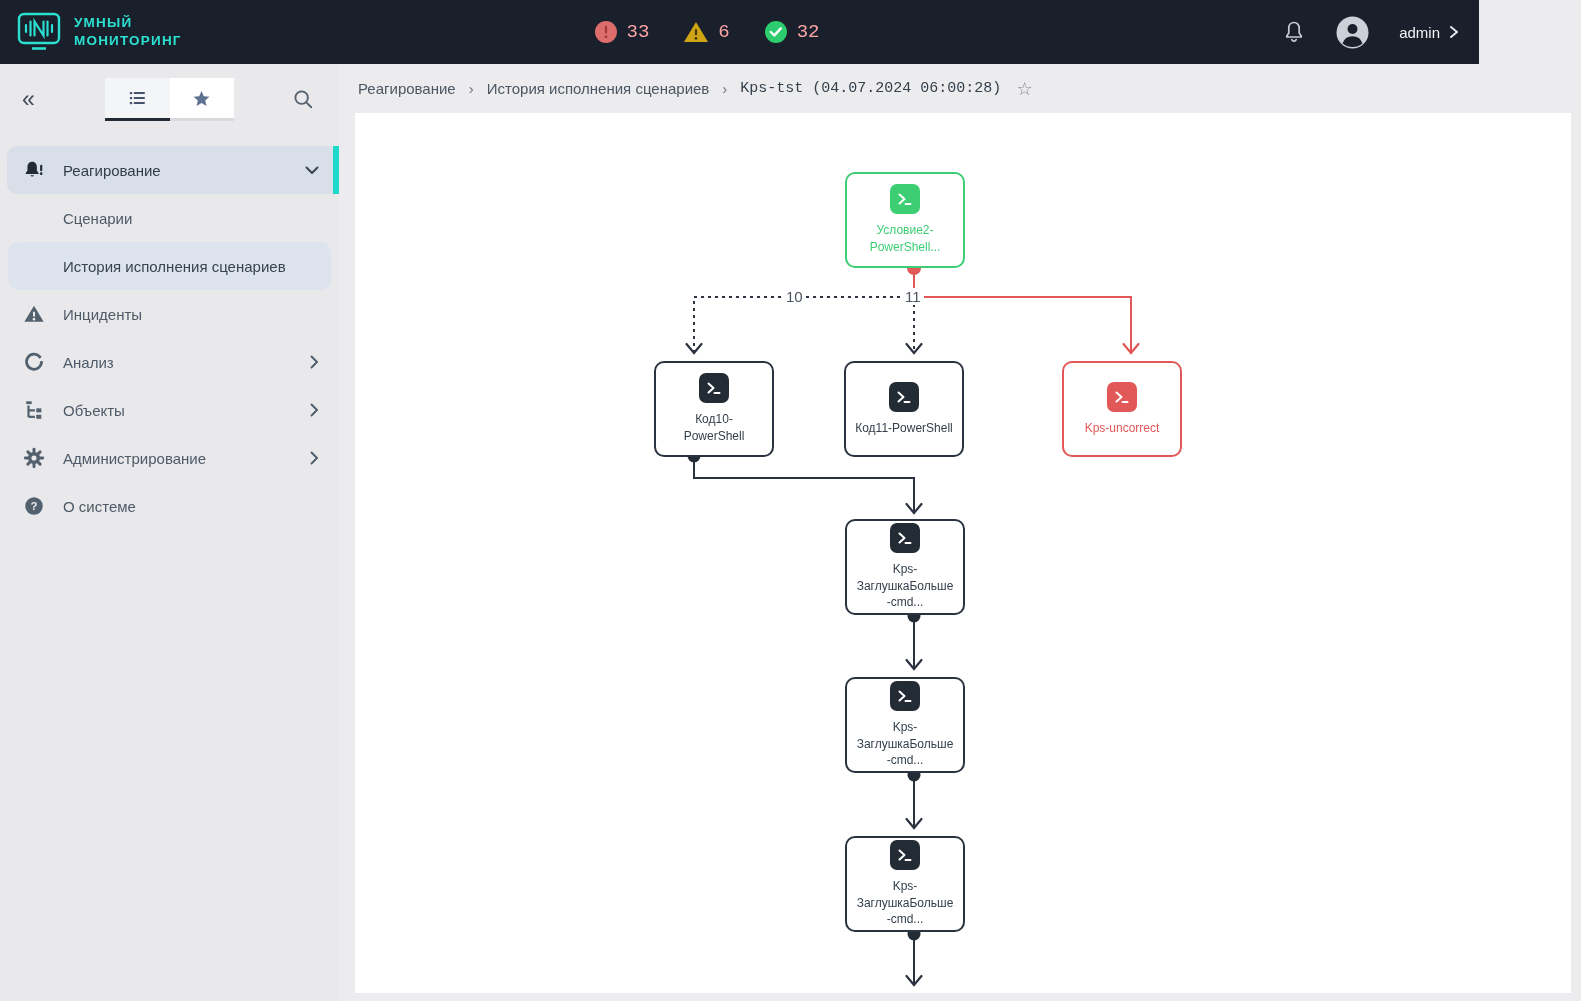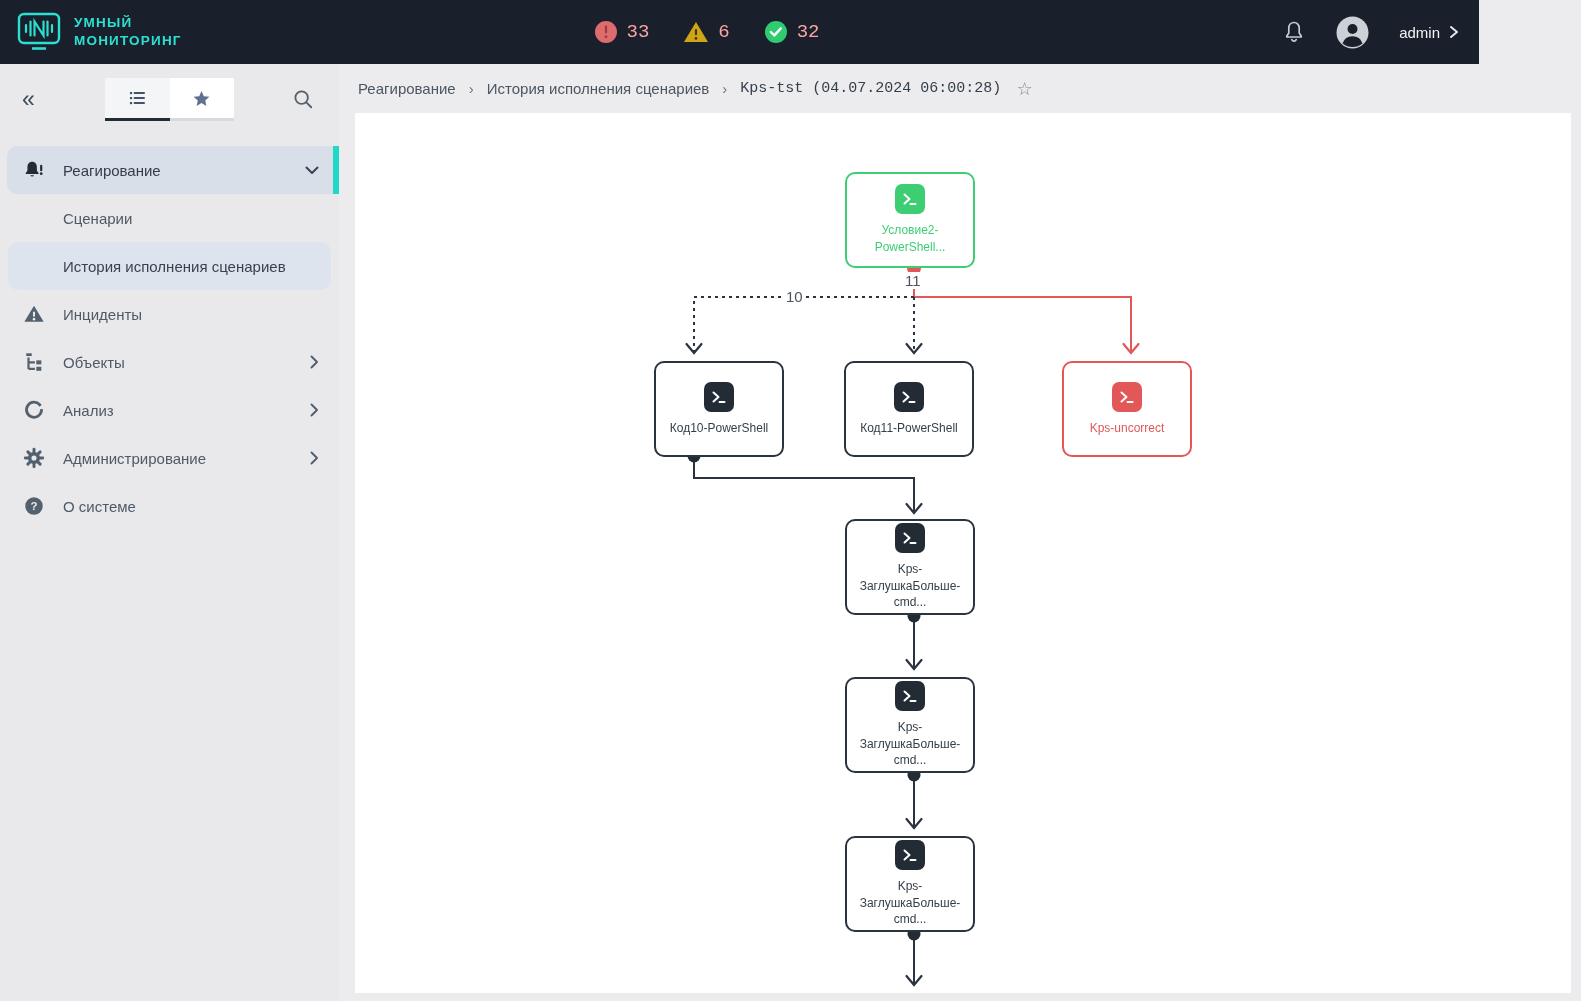--- a/index.html
+++ b/index.html
@@ -51,21 +51,21 @@
   .crumb-sep { color:#6b7480; font-size:15px; }
   .fav-star { font-size:18px; color:#7f8992; cursor:pointer; margin-left:2px; }
 
   .canvas { position:relative; margin-left:16px; width:1216px; height:880px; background:#fff; }
   .edges { position:absolute; left:0; top:0; }
   .eDash { stroke:#2b3340; stroke-width:2; fill:none; stroke-dasharray:3 4; }
   .eSolid { stroke:#2b3340; stroke-width:2; fill:none; }
   .eRed { stroke:#e25757; stroke-width:2; fill:none; }
   .elabel { position:absolute; font-size:15px; color:#4a5560; background:#fff; padding:0 3px; }
 
-  .node { position:absolute; width:130px; height:96px; background:#fff;
+  .node { position:absolute; width:120px; height:96px; background:#fff;
     border:2px solid #2b3340; border-radius:10px; display:flex; flex-direction:column;
     align-items:center; justify-content:center; gap:8px; padding:0 9px; cursor:pointer; }
   .node .ps { width:30px; height:30px; border-radius:7px; background:#232b35;
     display:flex; align-items:center; justify-content:center; }
   .node .plabel { font-size:12px; color:#333e4a; text-align:center; line-height:1.4; overflow-wrap:anywhere; }
   .node.success { border-color:#3dce74; }
   .node.success .ps { background:#3dce74; }
   .node.success .plabel { color:#3dce74; }
   .node.error { border-color:#e25757; }
   .node.error .ps { background:#e25757; }
@@ -222,41 +222,41 @@
           <rect x="10.9" y="9.2" width="2.2" height="5.8" rx="1.1" fill="#e9e9eb"></rect>
           <circle cx="12" cy="17.6" r="1.4" fill="#e9e9eb"></circle>
         </svg>
       </span>
       <span>Инциденты</span>
     </div>
 
     <div class="side-item">
       <span class="ic">
         <svg width="22" height="22" viewBox="0 0 24 24">
+          <path d="M18.2 6.3 A8.2 8.2 0 1 0 20.2 12.5" fill="none" stroke="#53606e" stroke-width="3" stroke-linecap="square"></path>
+        </svg>
+      </span>
+      <span>Анализ</span>
+      <span class="chev">
+        <svg width="9" height="14" viewBox="0 0 9 14">
+          <polyline points="1.5,1.5 7,7 1.5,12.5" fill="none" stroke="#53606e" stroke-width="2" stroke-linecap="round" stroke-linejoin="round"></polyline>
+        </svg>
+      </span>
+    </div>
+
+    <div class="side-item">
+      <span class="ic">
+        <svg width="22" height="22" viewBox="0 0 24 24">
           <rect x="3.5" y="2.5" width="6" height="3" fill="#53606e"></rect>
           <path d="M6 7 V19.5 M6 12.5 H13 M6 19.5 H13" fill="none" stroke="#53606e" stroke-width="2.4"></path>
           <rect x="14.5" y="10.2" width="5.5" height="4.4" fill="#53606e"></rect>
           <rect x="14.5" y="17.2" width="5.5" height="4.4" fill="#53606e"></rect>
         </svg>
       </span>
       <span>Объекты</span>
-      <span class="chev">
-        <svg width="9" height="14" viewBox="0 0 9 14">
-          <polyline points="1.5,1.5 7,7 1.5,12.5" fill="none" stroke="#53606e" stroke-width="2" stroke-linecap="round" stroke-linejoin="round"></polyline>
-        </svg>
-      </span>
-    </div>
-
-    <div class="side-item">
-      <span class="ic">
-        <svg width="22" height="22" viewBox="0 0 24 24">
-          <path d="M18.2 6.3 A8.2 8.2 0 1 0 20.2 12.5" fill="none" stroke="#53606e" stroke-width="3" stroke-linecap="square"></path>
-        </svg>
-      </span>
-      <span>Анализ</span>
       <span class="chev">
         <svg width="9" height="14" viewBox="0 0 9 14">
           <polyline points="1.5,1.5 7,7 1.5,12.5" fill="none" stroke="#53606e" stroke-width="2" stroke-linecap="round" stroke-linejoin="round"></polyline>
         </svg>
       </span>
     </div>
 
     <div class="side-item">
       <span class="ic">
         <svg width="22" height="22" viewBox="0 0 24 24">
@@ -322,21 +322,21 @@
       <path class="eSolid" d="M559,662 L559,715" marker-end="url(#arrD)"></path>
       <path class="eSolid" d="M559,821 L559,872" marker-end="url(#arrD)"></path>
       <circle cx="559" cy="155" r="7" fill="#e25757"></circle>
       <circle cx="339" cy="343" r="6.5" fill="#232b35"></circle>
       <circle cx="559" cy="503" r="6.5" fill="#232b35"></circle>
       <circle cx="559" cy="662" r="6.5" fill="#232b35"></circle>
       <circle cx="559" cy="821" r="6.5" fill="#232b35"></circle>
     </svg>
 
     <span class="elabel" style="left:428px;top:175px;">10</span>
-    <span class="elabel" style="left:547px;top:159px;">11</span>
+    <span class="elabel" style="left:547px;top:175px;">11</span>
 
     <div class="node success" style="left:490px;top:59px;">
       <span class="ps">
         <svg width="16" height="14" viewBox="0 0 16 14">
           <polyline points="2.5,2.5 7.5,7 2.5,11.5" fill="none" stroke="#fff" stroke-width="2" stroke-linecap="round" stroke-linejoin="round"></polyline>
           <line x1="8.5" y1="12" x2="13.5" y2="12" stroke="#fff" stroke-width="2" stroke-linecap="round"></line>
         </svg>
       </span>
       <span class="plabel">Условие2-PowerShell...</span>
     </div>

